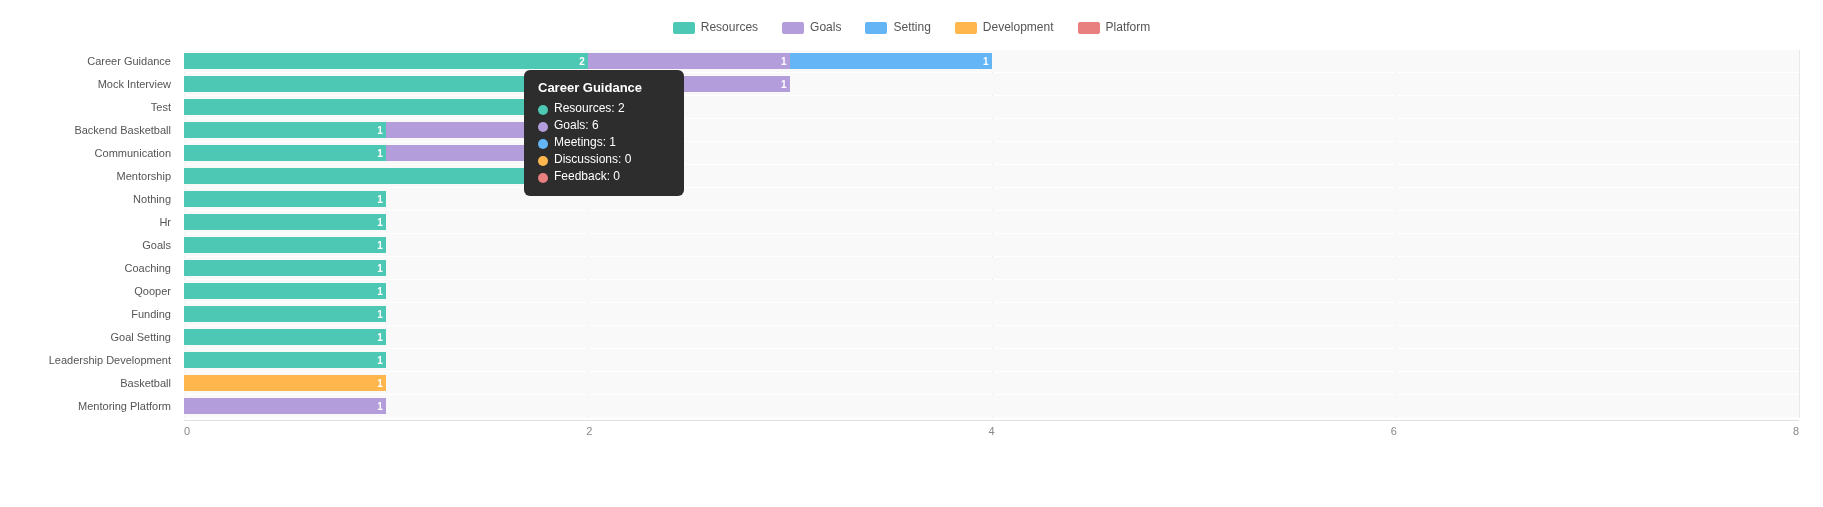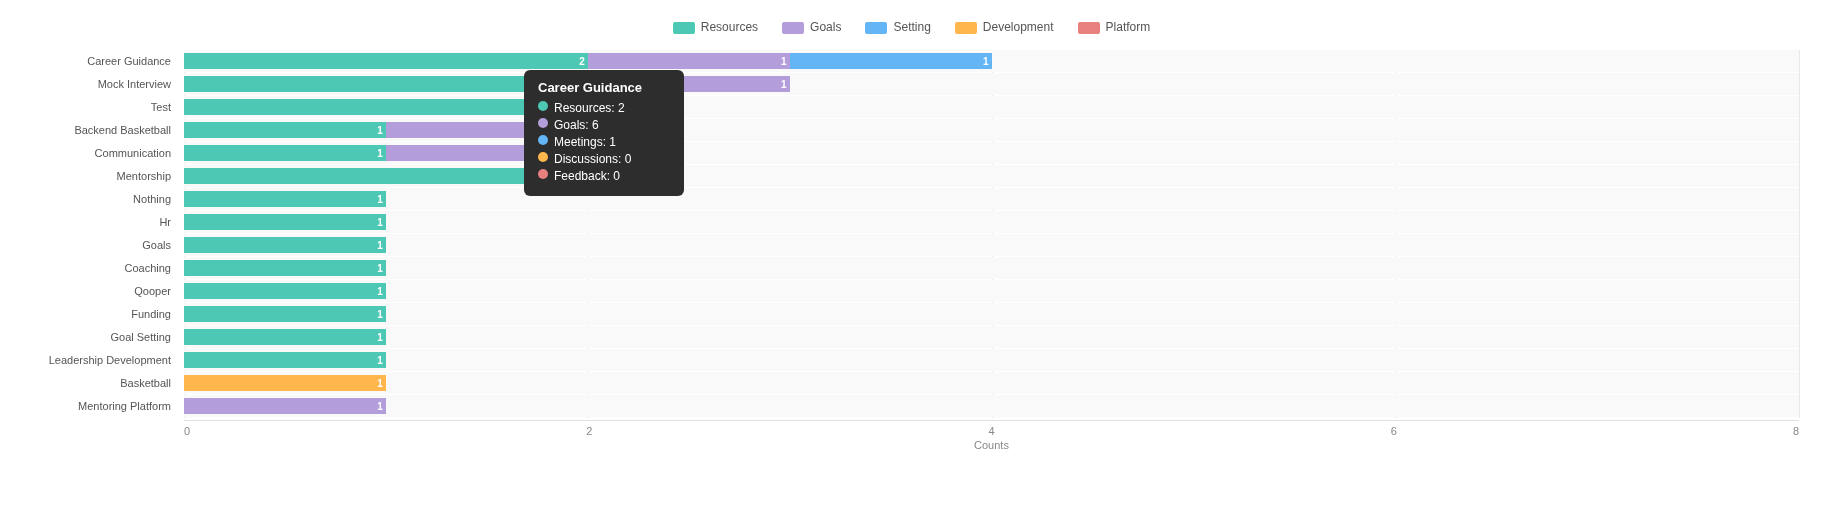--- a/index.html
+++ b/index.html
@@ -160,21 +160,21 @@
       left: 340px;
       pointer-events: none;
     }
     .tooltip-title {
       font-weight: 700;
       margin-bottom: 6px;
       font-size: 13px;
     }
     .tooltip-row {
       display: flex;
-      align-items: flex-start;
+      align-items: flex-end;
       gap: 6px;
       margin-bottom: 3px;
       font-size: 12px;
     }
     .tooltip-dot {
       width: 10px;
       height: 10px;
       border-radius: 50%;
       flex-shrink: 0;
     }
@@ -314,16 +314,15 @@
         </div>
     </div>
     <div style="padding-left:0">
       <div class="x-axis">
       <span class="x-tick">0</span>
           <span class="x-tick">2</span>
           <span class="x-tick">4</span>
           <span class="x-tick">6</span>
           <span class="x-tick">8</span>
         </div>
-      <div class="x-axis-label">Counts</div>
     </div>
   </div>
 </div>
 
 </body></html>

